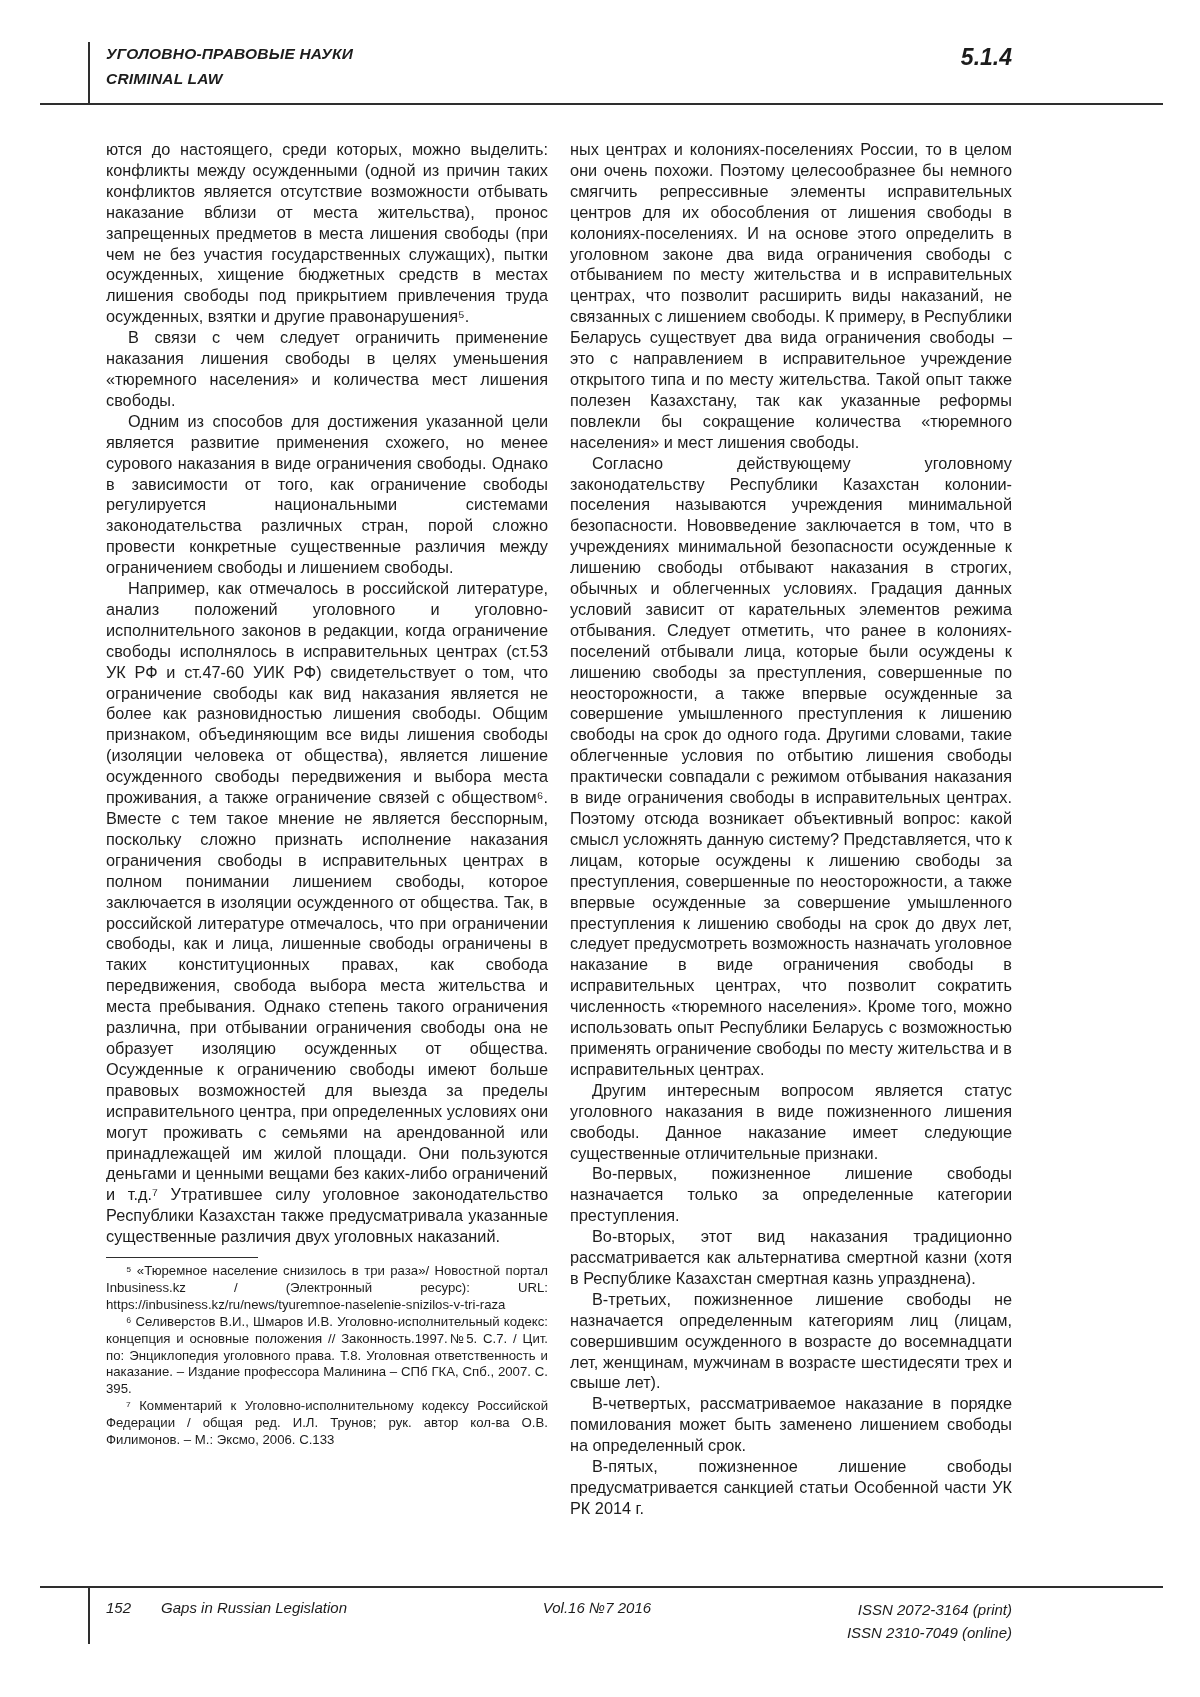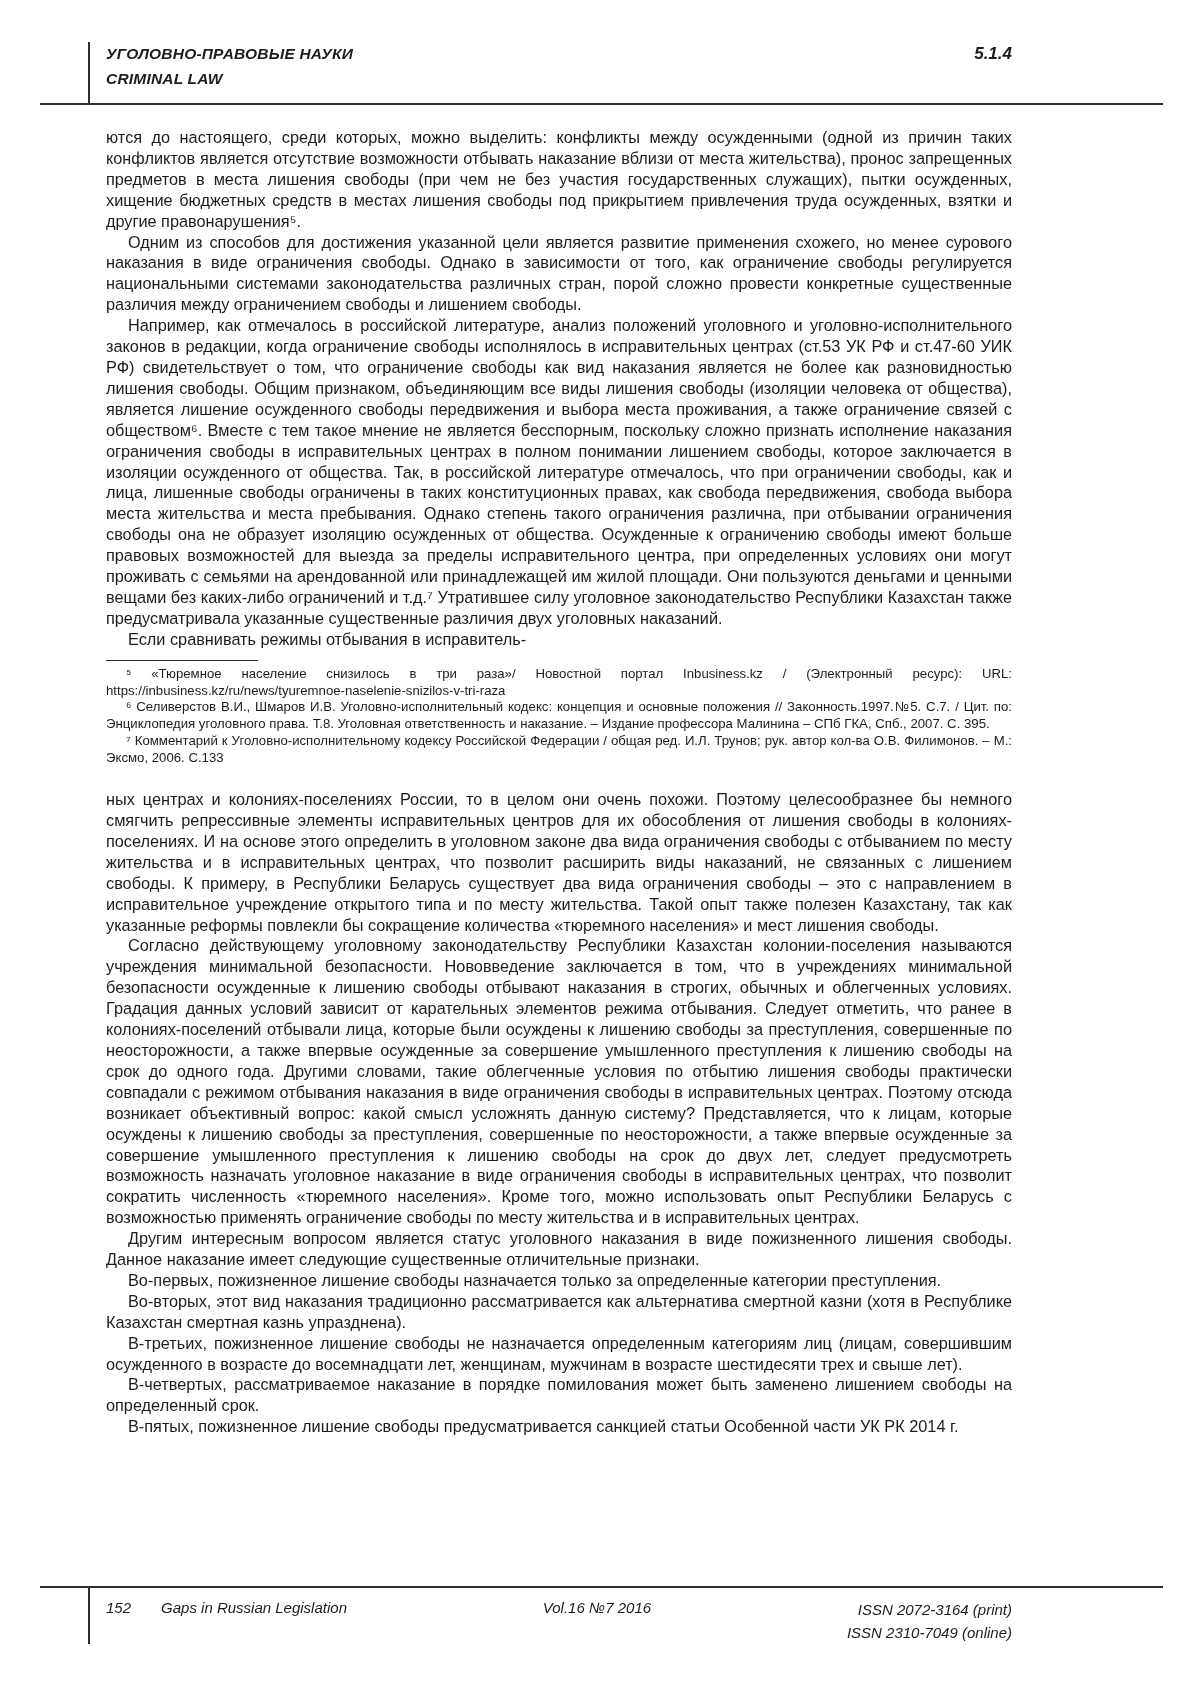--- a/index.html
+++ b/index.html
@@ -27,21 +27,21 @@
   .section-ru, .section-en {
     font-weight: bold;
     font-style: italic;
     font-size: 15.5px;
     line-height: 1.6;
     letter-spacing: 0.2px;
   }
   .section-code {
     font-weight: bold;
     font-style: italic;
-    font-size: 17px;
+    font-size: 23px;
     padding-top: 2px;
   }
   .header-rule {
     position: absolute;
     top: 103px;
     left: 40px;
     width: 1123px;
     height: 2px;
     background: #2e2e2e;
   }
@@ -50,26 +50,25 @@
     top: 42px;
     left: 88px;
     width: 2px;
     height: 63px;
     background: #2e2e2e;
   }
 
   
   .columns {
     position: absolute;
-    top: 127px;
+    top: 139px;
     left: 106px;
     width: 906px;
     display: flex;
     gap: 22px;
-    flex-direction: column;
   }
   .column { flex: 1; min-width: 0; }
   .para {
     margin: 0;
     font-size: 16.3px;
     line-height: 20.9px;
     text-align: justify;
     text-indent: 22px;
     hyphens: auto;
     -webkit-hyphens: auto;
@@ -137,23 +136,23 @@
       <div class="section-en">CRIMINAL LAW</div>
     </div>
     <div class="section-code">5.1.4</div>
   </header>
 
   <main class="columns">
     <section class="column">
       <div class="col-text">
 
       <p class="para no-indent">ются до настоящего, среди которых, можно выделить: конфликты между осужденными (одной из причин таких конфликтов является отсутствие возможности отбывать наказание вблизи от места жительства), пронос запрещенных предметов в места лишения свободы (при чем не без участия государственных служащих), пытки осужденных, хищение бюджетных средств в местах лишения свободы под прикрытием привлечения труда осужденных, взятки и другие правонарушения⁵.</p>
+          <p class="para">В связи с чем следует ограничить применение наказания лишения свободы в целях уменьшения «тюремного населения» и количества мест лишения свободы.</p>
           <p class="para">Одним из способов для достижения указанной цели является развитие применения схожего, но менее сурового наказания в виде ограничения свободы. Однако в зависимости от того, как ограничение свободы регулируется национальными системами законодательства различных стран, порой сложно провести конкретные существенные различия между ограничением свободы и лишением свободы.</p>
           <p class="para">Например, как отмечалось в российской литературе, анализ положений уголовного и уголовно-исполнительного законов в редакции, когда ограничение свободы исполнялось в исправительных центрах (ст.53 УК РФ и ст.47-60 УИК РФ) свидетельствует о том, что ограничение свободы как вид наказания является не более как разновидностью лишения свободы. Общим признаком, объединяющим все виды лишения свободы (изоляции человека от общества), является лишение осужденного свободы передвижения и выбора места проживания, а также ограничение связей с обществом⁶. Вместе с тем такое мнение не является бесспорным, поскольку сложно признать исполнение наказания ограничения свободы в исправительных центрах в полном понимании лишением свободы, которое заключается в изоляции осужденного от общества. Так, в российской литературе отмечалось, что при ограничении свободы, как и лица, лишенные свободы ограничены в таких конституционных правах, как свобода передвижения, свобода выбора места жительства и места пребывания. Однако степень такого ограничения различна, при отбывании ограничения свободы она не образует изоляцию осужденных от общества. Осужденные к ограничению свободы имеют больше правовых возможностей для выезда за пределы исправительного центра, при определенных условиях они могут проживать с семьями на арендованной или принадлежащей им жилой площади. Они пользуются деньгами и ценными вещами без каких-либо ограничений и т.д.⁷ Утратившее силу уголовное законодательство Республики Казахстан также предусматривала указанные существенные различия двух уголовных наказаний.</p>
-          <p class="para">Если сравнивать режимы отбывания в исправитель-</p>
         </div>
       <div class="footnote-rule"></div>
       <div class="footnotes">
 
       <p class="footnote">⁵ «Тюремное население снизилось в три раза»/ Новостной портал Inbusiness.kz / (Электронный ресурс): URL: https://inbusiness.kz/ru/news/tyuremnoe-naselenie-snizilos-v-tri-raza</p>
           <p class="footnote">⁶ Селиверстов В.И., Шмаров И.В. Уголовно-исполнительный кодекс: концепция и основные положения // Законность.1997.№5. С.7. / Цит. по: Энциклопедия уголовного права. Т.8. Уголовная ответственность и наказание. – Издание профессора Малинина – СПб ГКА, Спб., 2007. С. 395.</p>
           <p class="footnote">⁷ Комментарий к Уголовно-исполнительному кодексу Российской Федерации / общая ред. И.Л. Трунов; рук. автор кол-ва О.В. Филимонов. – М.: Эксмо, 2006. С.133</p>
         </div>
     </section>
     <section class="column">

